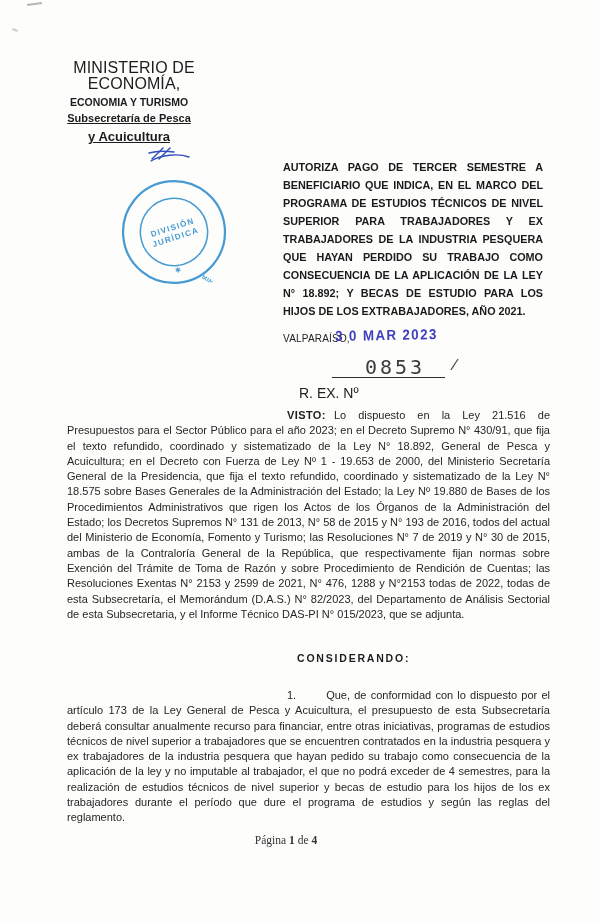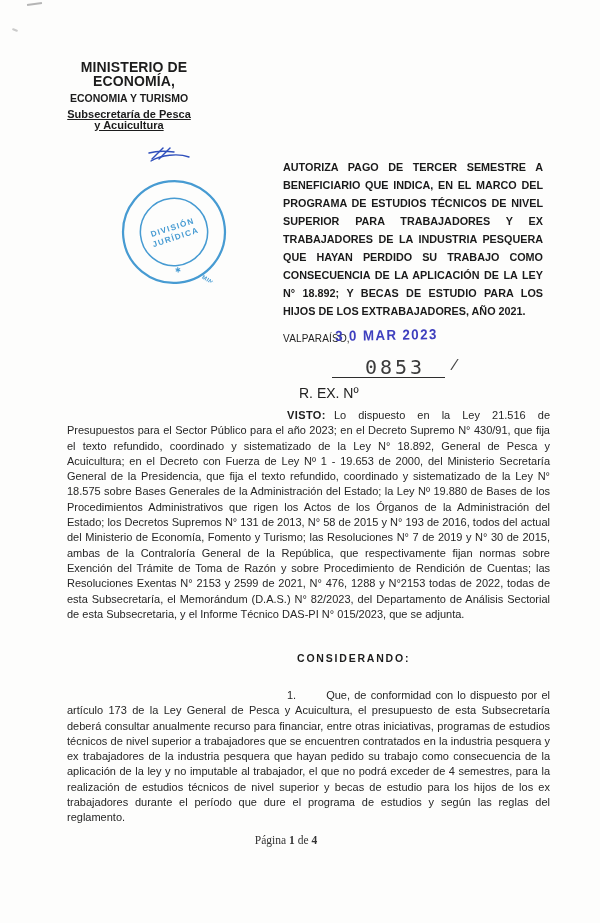--- a/index.html
+++ b/index.html
@@ -8,24 +8,24 @@
     font-family:"Liberation Sans",sans-serif;color:#262626;overflow:hidden;
   }
   
   .artifact-dash{position:absolute;left:27px;top:3px;width:15px;height:0;
     border-top:2px solid #8f8f8f;transform:rotate(-7deg);opacity:.65;}
   .artifact-speck{position:absolute;left:12px;top:29px;width:6px;height:2px;
     background:#9a9a9a;border-radius:2px;transform:rotate(22deg);opacity:.5;}
 
   
   .letterhead{position:absolute;left:54px;top:60px;width:150px;text-align:center;line-height:1;}
-  .lh1{font-weight:bold;font-size:14px;letter-spacing:.1px;color:#1c1c1c;margin-left:10px;}
+  .lh1{font-weight:normal;font-size:16px;letter-spacing:.1px;color:#1c1c1c;margin-left:10px;}
   .lh2{font-weight:bold;font-size:10.5px;margin-top:4.5px;color:#1c1c1c;}
   .lh3{font-weight:bold;font-size:11px;margin-top:6px;text-decoration:underline;color:#1c1c1c;}
-  .lh4{font-weight:bold;font-size:11px;text-decoration:underline;color:#1c1c1c;}
+  .lh4{font-weight:bold;font-size:13px;margin-top:6px;text-decoration:underline;color:#1c1c1c;}
 
   
   .visa-table{position:absolute;left:82px;top:129px;border-collapse:collapse;}
   .visa-table td{border:1px solid #555;width:33px;height:14px;text-align:center;
     font-size:8.5px;color:#2b2b2b;padding:0;}
   .visa-table tr.sig-row td{height:16px;}
   .sig-scribble{position:absolute;left:146px;top:144px;pointer-events:none;}
 
   
   .stamp{position:absolute;left:120px;top:178px;width:108px;height:108px;

